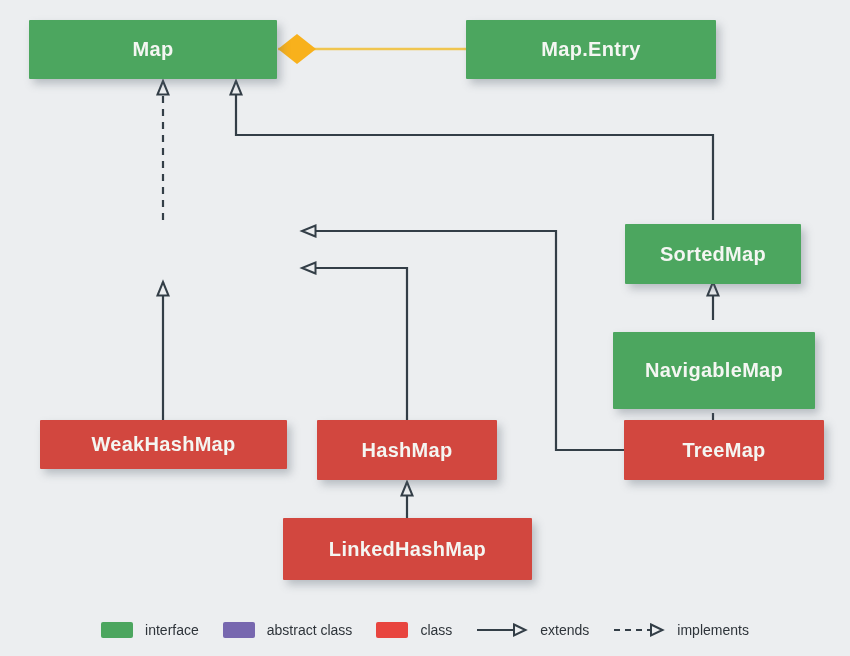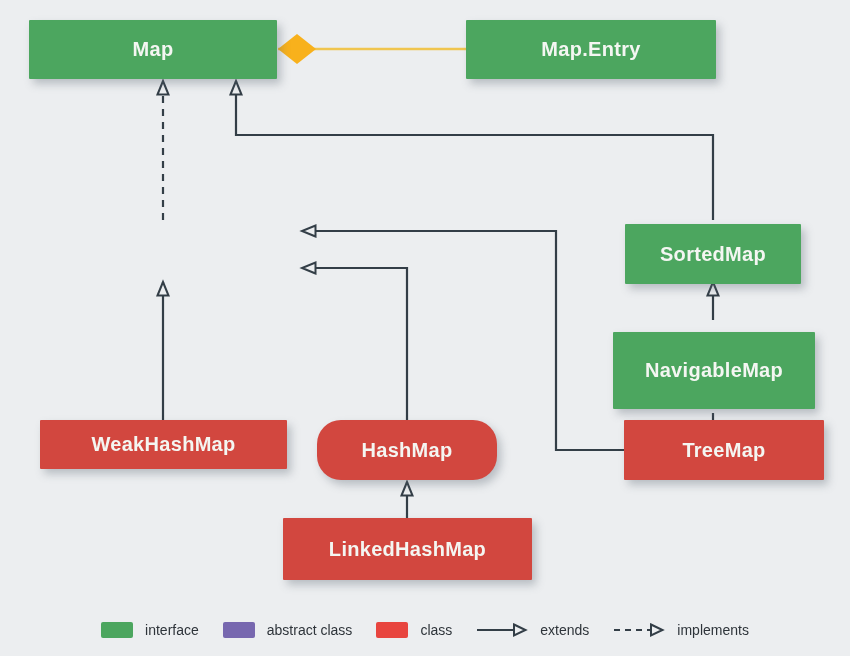--- a/index.html
+++ b/index.html
@@ -102,21 +102,21 @@
       <path d="M407,518 L407,482" class="edge" marker-end="url(#arrow)"></path>
       <path d="M278,49 L466,49" class="agg-line"></path>
       <polygon points="278,49 297,34 316,49 297,64" class="agg-diamond"></polygon>
     </svg>
 
   <div class="node interface" style="left: 29px; top: 20px; width: 248px; height: 59px;">Map</div>
     <div class="node interface" style="left: 466px; top: 20px; width: 250px; height: 59px;">Map.Entry</div>
     <div class="node interface" style="left: 625px; top: 224px; width: 176px; height: 60px;">SortedMap</div>
     <div class="node interface" style="left: 613px; top: 320px; width: 202px; height: 77px; margin-top: 12px;">NavigableMap</div>
     <div class="node class" style="left: 40px; top: 420px; width: 247px; height: 49px;">WeakHashMap</div>
-    <div class="node class" style="left: 317px; top: 420px; width: 180px; height: 60px; border-radius: 24px;">HashMap</div>
+    <div class="node class" style="left: 317px; top: 420px; width: 180px; height: 60px;">HashMap</div>
     <div class="node class" style="left: 624px; top: 420px; width: 200px; height: 60px;">TreeMap</div>
     <div class="node class" style="left: 283px; top: 518px; width: 249px; height: 62px;">LinkedHashMap</div>
     <div class="legend">
     <div class="legend-item">
       <span class="swatch interface"></span>
       <span>interface</span>
     </div>
     <div class="legend-item">
       <span class="swatch abstract"></span>
       <span>abstract class</span>

